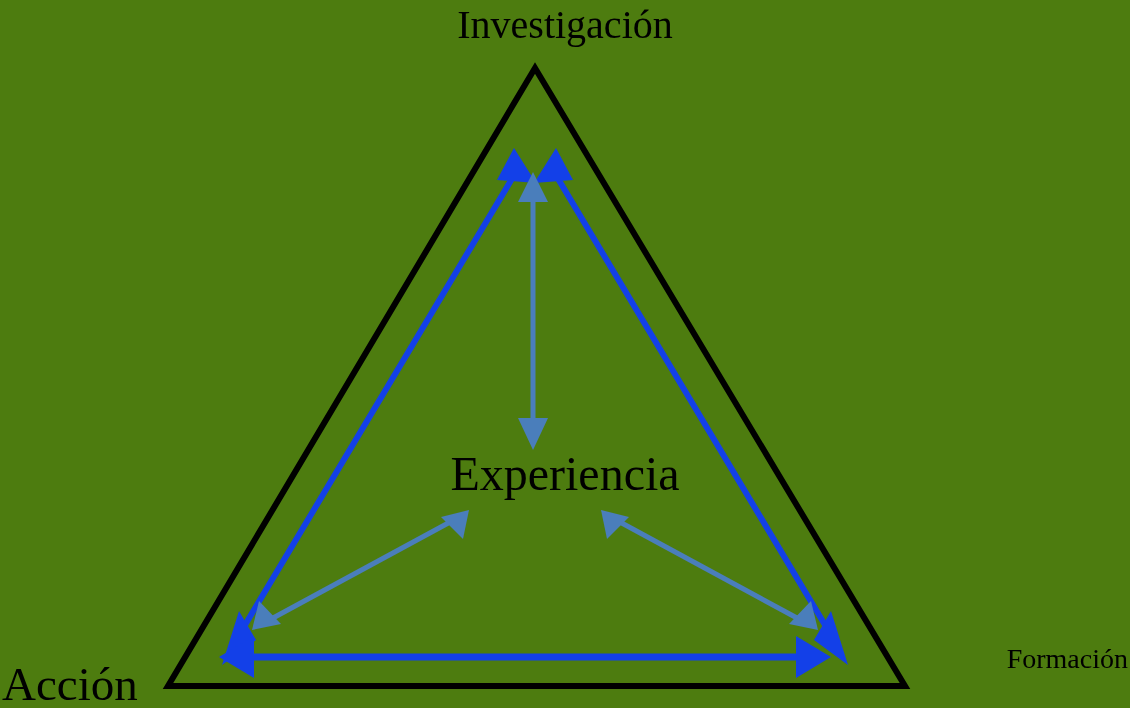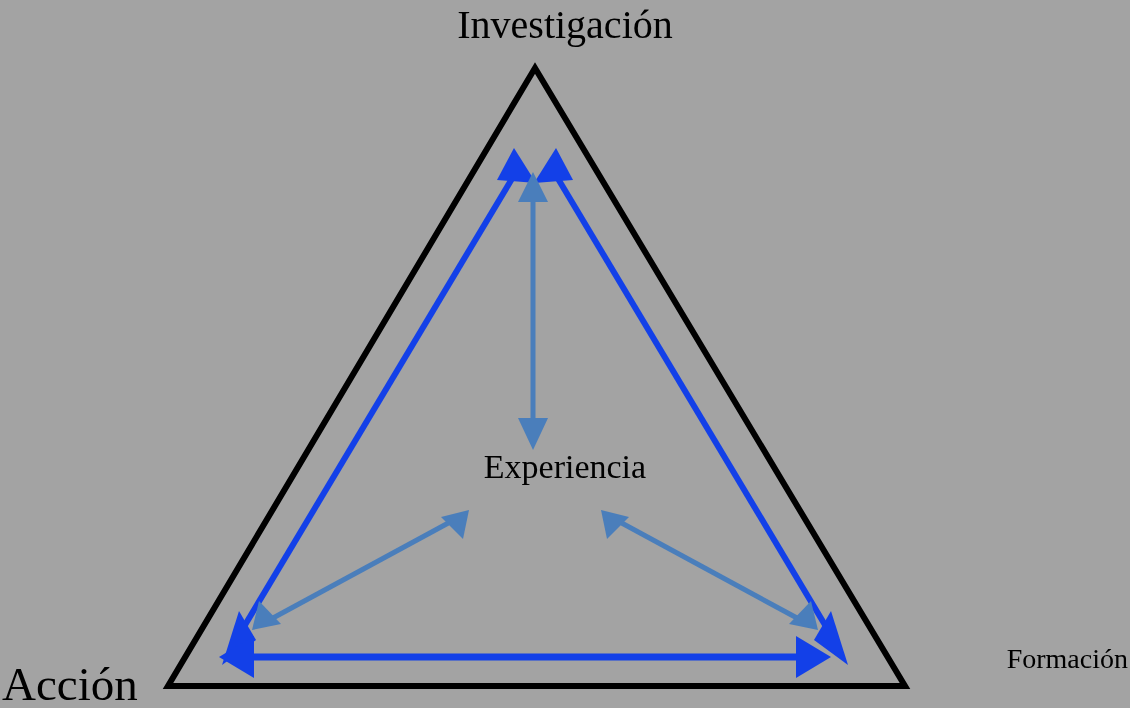--- a/index.html
+++ b/index.html
@@ -8,21 +8,21 @@
     padding: 0;
     background: #ffffff;
   }
   body {
     font-family: "Liberation Serif", "DejaVu Serif", serif;
   }
   #stage {
     position: relative;
     width: 1130px;
     height: 708px;
-    background: #a3a3a3;
+    background: #4d7c0f;
     overflow: hidden;
   }
   #diagram-svg {
     position: absolute;
     left: 0;
     top: 0;
     width: 1130px;
     height: 708px;
     display: block;
   }
@@ -49,21 +49,21 @@
   #label-formacion {
     right: 2px;
     top: 645px;
     font-size: 28px;
   }
   #label-experiencia {
     left: 0;
     top: 450px;
     width: 1130px;
     text-align: center;
-    font-size: 34px;
+    font-size: 48px;
   }
 </style>
 </head>
 <body>
 
 <div id="stage">
 
   <svg id="diagram-svg" viewBox="0 0 1130 708" aria-hidden="true">
 
     <polygon points="535,68 905,686 168,686" fill="none" stroke="#000000" stroke-width="6" stroke-linejoin="miter" stroke-miterlimit="12"></polygon>

